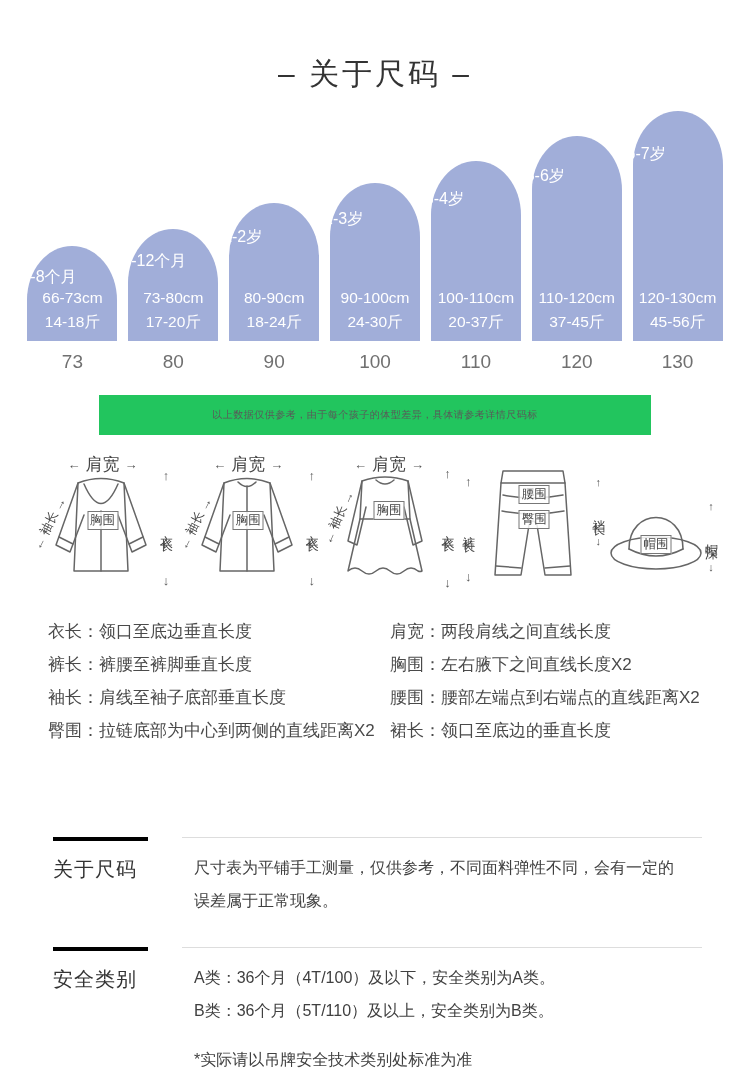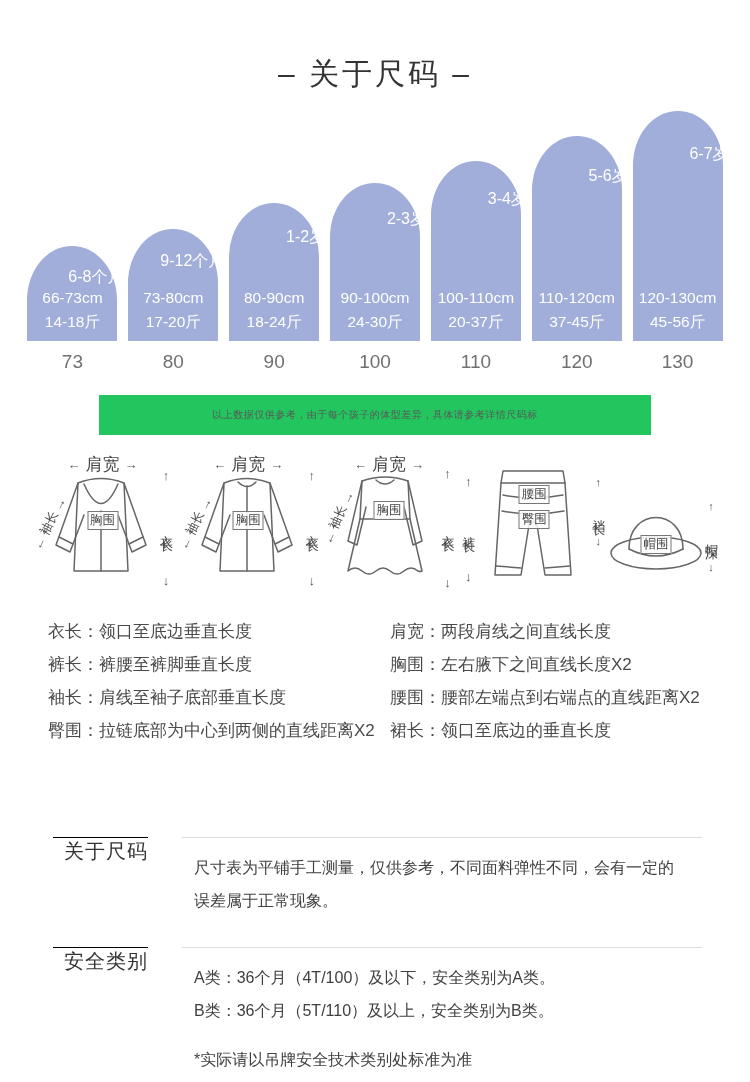--- a/index.html
+++ b/index.html
@@ -16,21 +16,21 @@
   
   .chart { margin-top:16px; padding:0 22px; }
   .bars-row { display:flex; align-items:flex-end; height:230px; }
   .col { flex:1 1 0; display:flex; flex-direction:column; align-items:center; }
   .bar {
     width:90px; background:#a1aed9; position:relative;
     border-radius:45px 45px 0 0 / 54px 54px 0 0;
   }
   .bar-age {
     position:absolute; top:calc(9% + 12px); left:-6px; right:-6px;
-    text-align:right; color:#fff; font-size:16px; white-space:nowrap;
+    text-align:left; color:#fff; font-size:16px; white-space:nowrap;
   }
   .bar-info {
     position:absolute; bottom:7px; left:-8px; right:-8px; text-align:center;
     color:#fff; font-size:15.5px; line-height:24px; white-space:nowrap;
   }
   .ticks-row { display:flex; margin-top:10px; }
   .tick { flex:1 1 0; text-align:center; font-size:19px; color:#707070; }
   
   .note-bar {
     width:552px; height:40px; margin:22px auto 0; background:#22c55e;
@@ -65,22 +65,22 @@
   }
   
   .defs { display:flex; padding:0 0 0 48px; margin-top:20px; }
   .defs-col { width:342px; }
   .defs-col.right { width:320px; }
   .def-row { font-size:17px; line-height:33px; color:#4a4a4a; white-space:nowrap; }
   
   .section { display:flex; margin:0 48px 0 53px; }
   .section.first { margin-top:90px; height:110px; }
   .sec-label {
-    width:95px; border-top:1px solid #000000; 
-    font-size:20px; color:#333; text-align:right; letter-spacing:1px;
+    width:95px; border-top:4px solid #000000; padding-top:15px;
+    font-size:20px; color:#333; text-align:left; letter-spacing:1px;
   }
   .sec-body {
     flex:1; margin-left:34px; border-top:1px solid #ddd; padding:13px 0 0 12px;
     font-size:16px; line-height:33px; color:#404040;
   }
   .sec-body .wrap { max-width:492px; }
   .footnote { margin-top:16px; font-size:16px; color:#404040; }
 </style>
 </head>
 <body>

